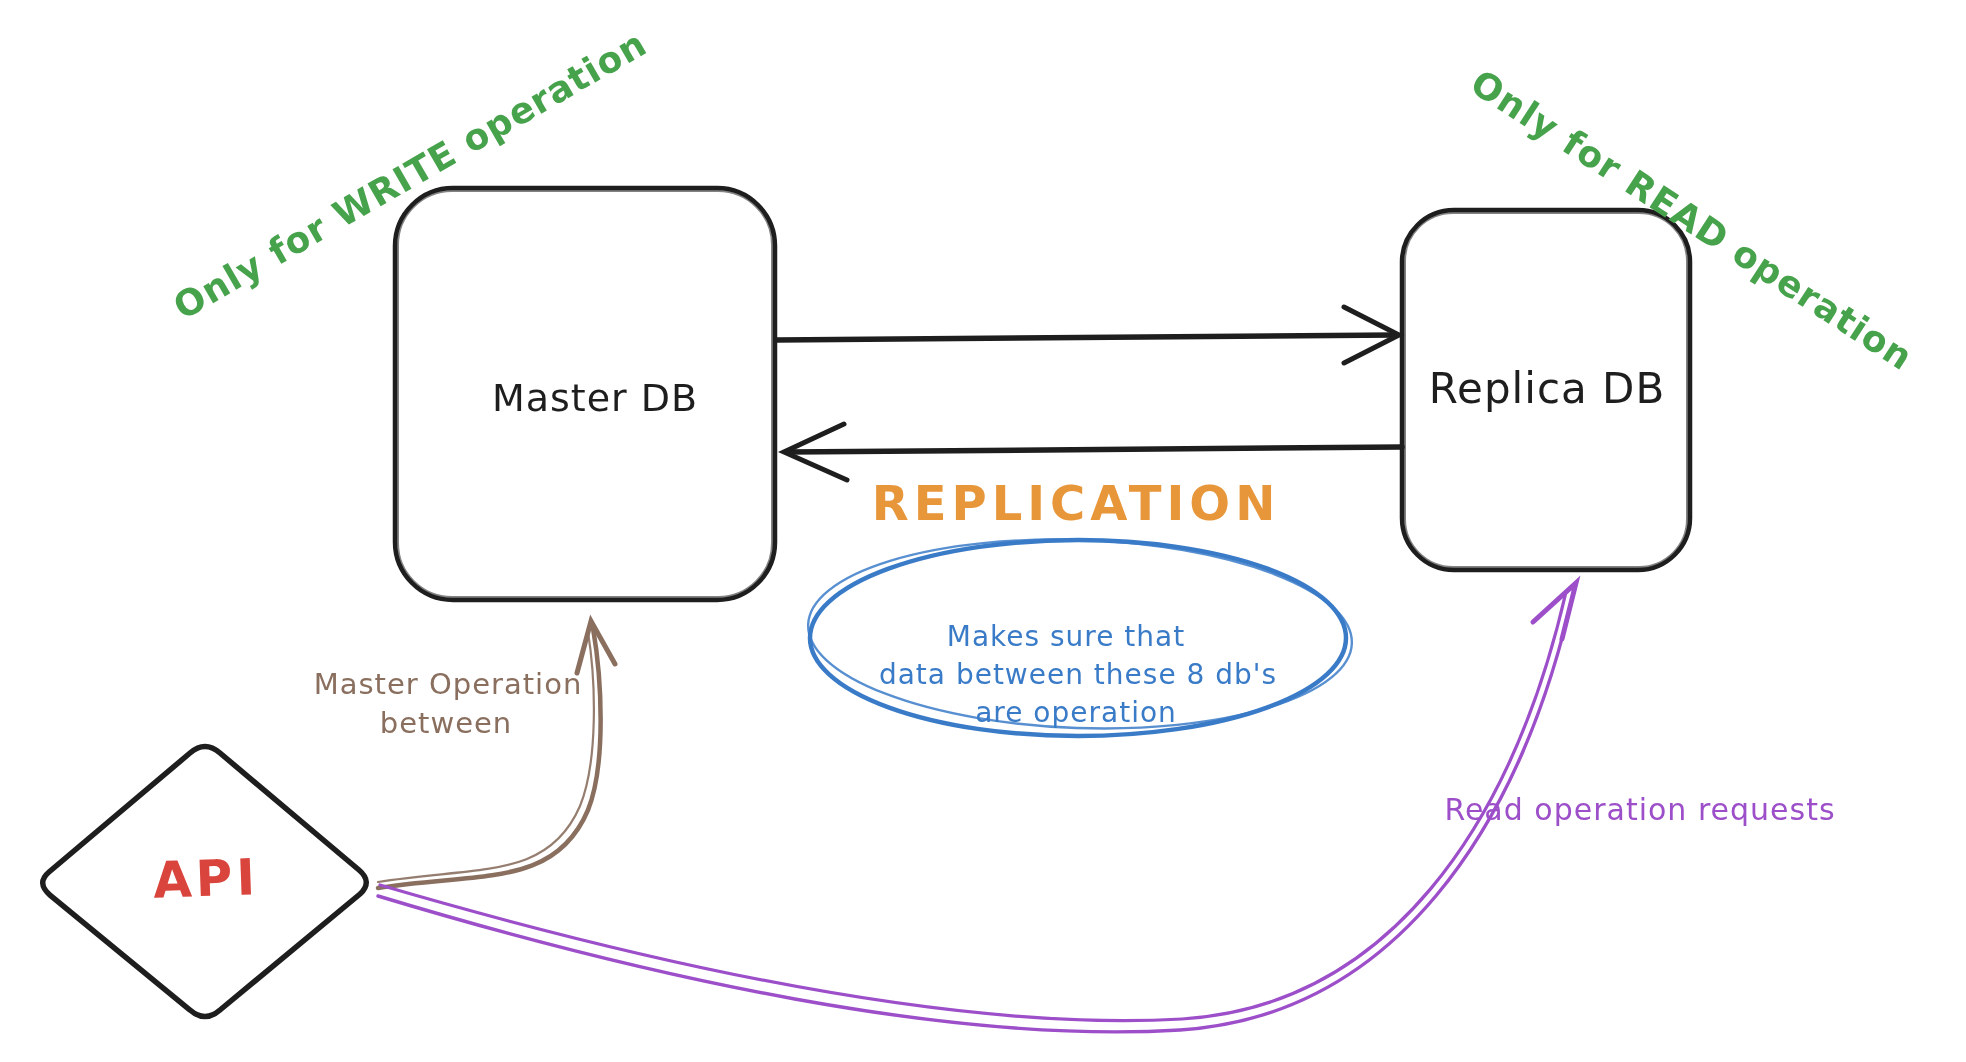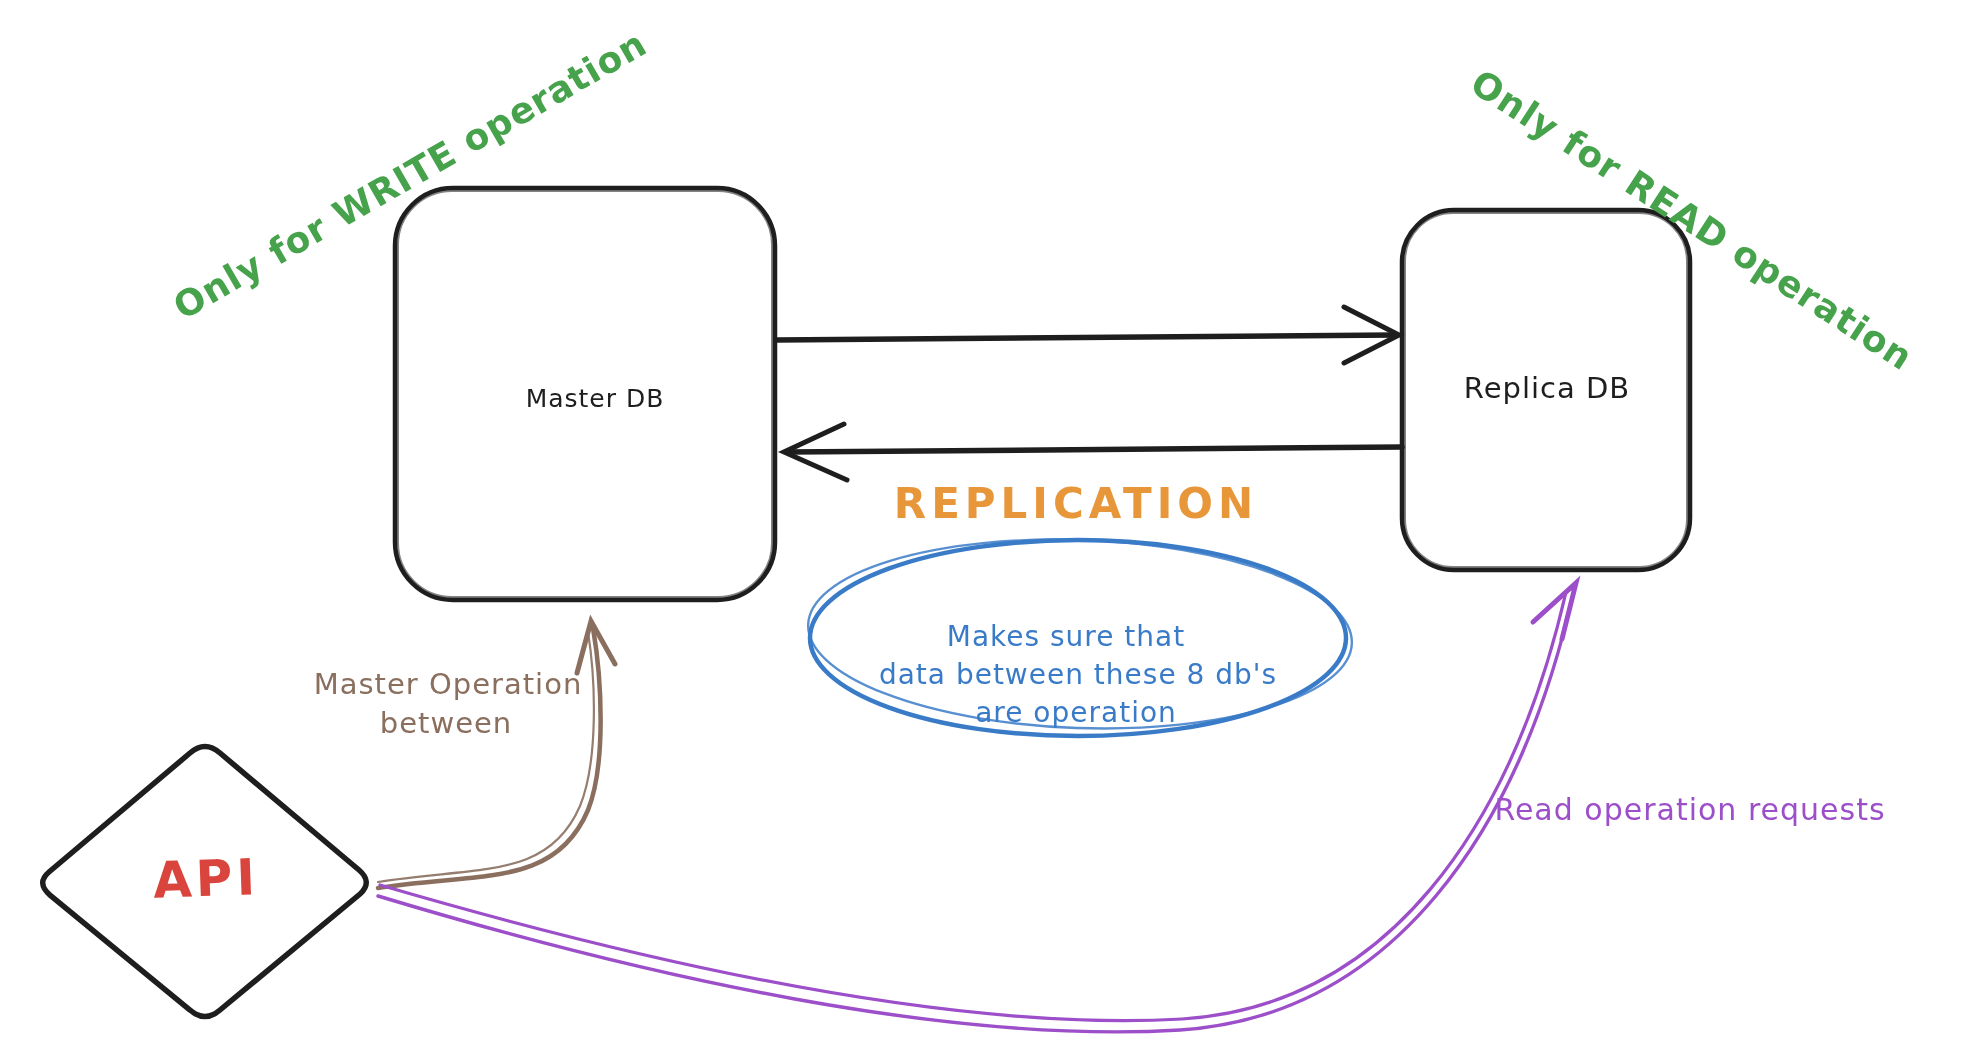--- a/index.html
+++ b/index.html
@@ -21,31 +21,31 @@
     width: 1966px;
     height: 1062px;
   }
   .lbl {
     position: absolute;
     transform: translate(-50%, -50%);
     white-space: nowrap;
     color: #1e1e1e;
     user-select: none;
   }
-  .node-label       { font-size: 25px; letter-spacing: 1px; }
-  .node-label.small { font-size: 29px; }
+  .node-label       { font-size: 38px; letter-spacing: 1px; }
+  .node-label.small { font-size: 42px; }
   .api-label {
     font-size: 50px;
     font-weight: 700;
     color: #d9453c;
     letter-spacing: 4px;
     transform: translate(-50%, -50%) rotate(-2deg);
   }
   .replication-title {
-    font-size: 42px;
+    font-size: 48px;
     font-weight: 700;
     color: #e8963a;
     letter-spacing: 5px;
   }
   .ellipse-line {
     font-size: 28px;
     font-weight: 500;
     color: #3a7bc8;
     letter-spacing: 1px;
     margin-top: 44px;
@@ -128,19 +128,19 @@
 
   <div class="lbl replication-title" style="left:1076px; top:503px;">REPLICATION</div>
 
   <div class="lbl ellipse-line" style="left:1066px; top:592px;">Makes sure that</div>
   <div class="lbl ellipse-line" style="left:1078px; top:630px;">data between these 8 db's</div>
   <div class="lbl ellipse-line" style="left:1076px; top:668px;">are operation</div>
 
   <div class="lbl edge-label-brown" style="left:448px; top:684px;">Master Operation</div>
   <div class="lbl edge-label-brown" style="left:446px; top:723px;">between</div>
 
-  <div class="lbl edge-label-purple" style="left:1690px; top:809px;">Read operation requests</div>
+  <div class="lbl edge-label-purple" style="left:1640px; top:809px;">Read operation requests</div>
 
   <div class="lbl green-note left" style="left:410px; top:175px;">Only for WRITE operation</div>
 
   <div class="lbl green-note right" style="left:1692px; top:220px;">Only for READ operation</div>
 
 </div>
 
 </body></html>

